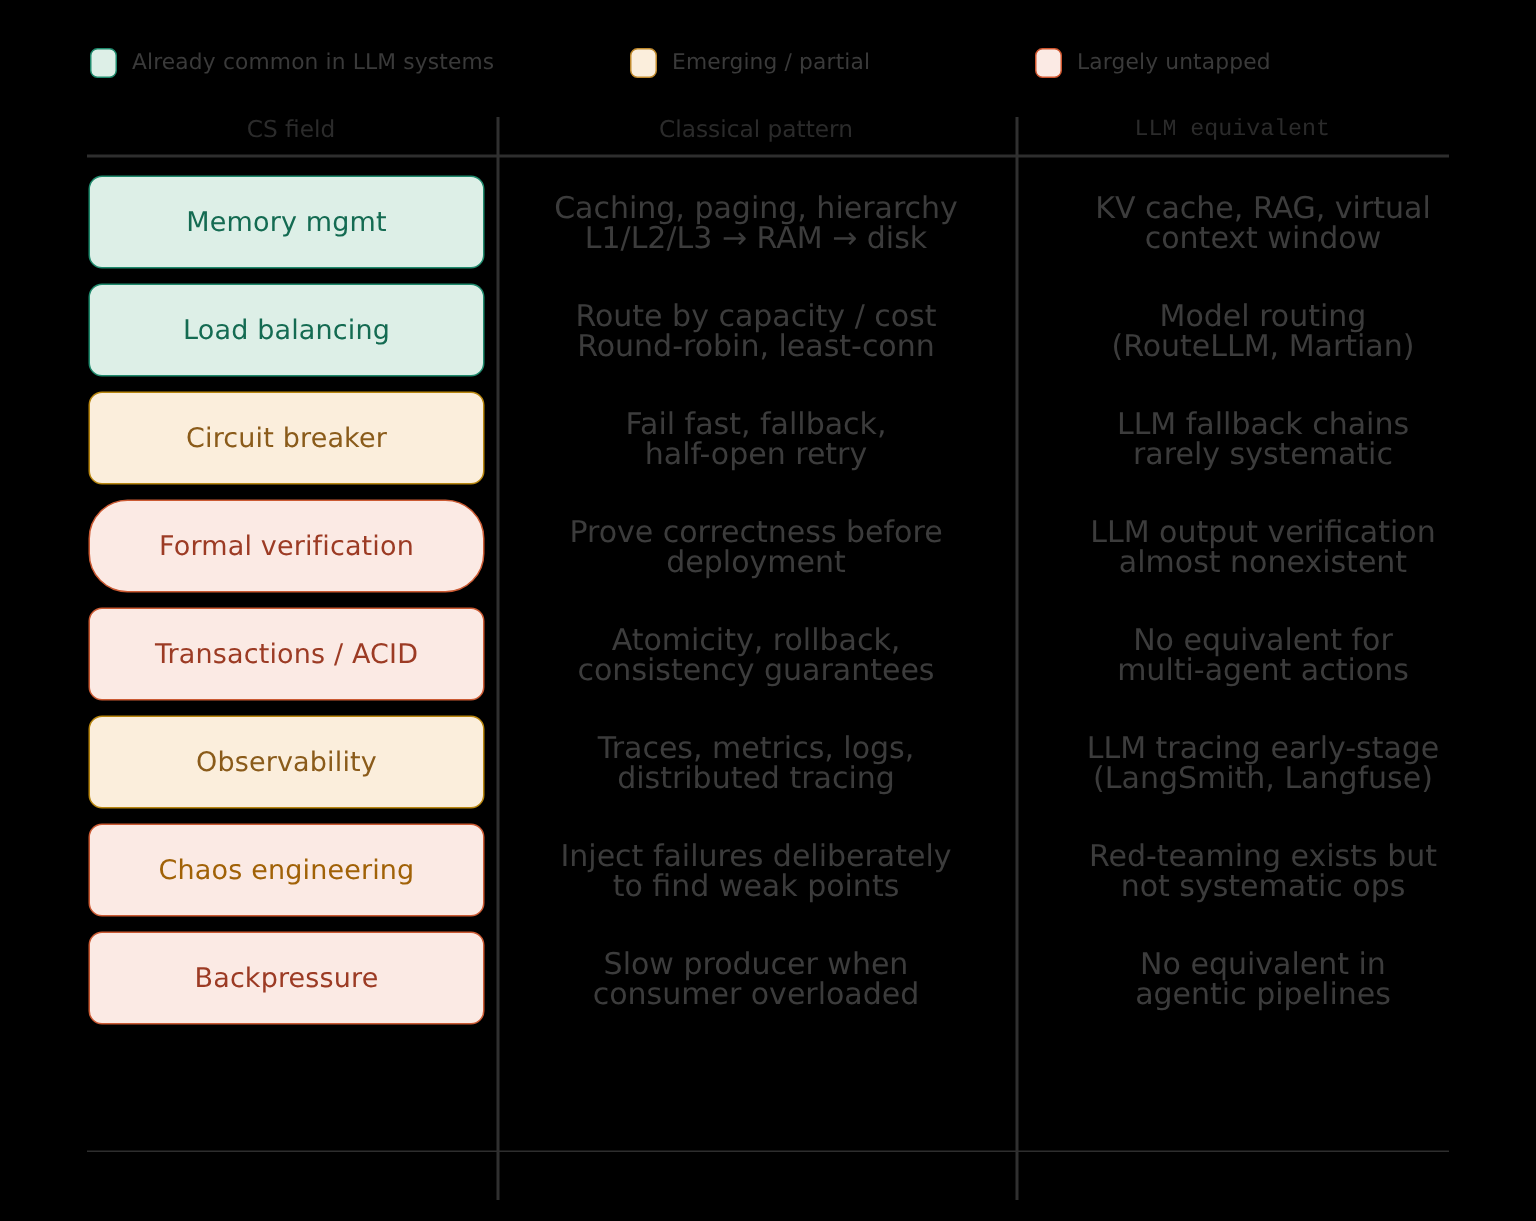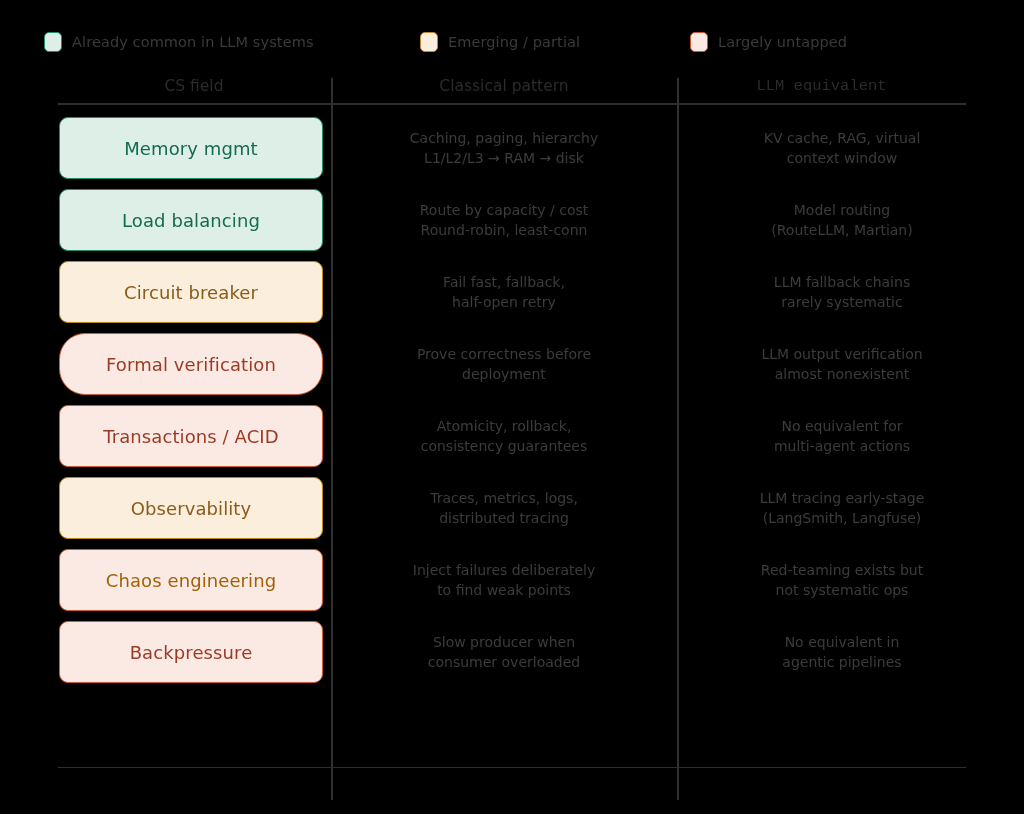--- a/index.html
+++ b/index.html
@@ -25,21 +25,21 @@
     width: 1024px;
     height: 30px;
   }
   .legend-item {
     position: absolute;
     display: flex;
     align-items: center;
     gap: 10px;
     height: 30px;
   }
-  .legend-item.i0 { left: 44px; }
+  .legend-item.i0 { left: 60px; }
   .legend-item.i1 { left: 420px; }
   .legend-item.i2 { left: 690px; }
 
   .legend-swatch {
     width: 18px;
     height: 20px;
     border-radius: 5px;
     box-sizing: border-box;
     border-width: 1.7px;
     border-style: solid;
@@ -133,21 +133,21 @@
 
   .cell-text {
     position: absolute;
     top: 0;
     height: 62px;
     display: flex;
     flex-direction: column;
     align-items: center;
     justify-content: center;
     text-align: center;
-    font-size: 14px;
+    font-size: 20px;
     line-height: 20px;
     color: #3c3c3c;
     white-space: pre-line;
   }
   .cell-text.mid   { left: 344px; width: 320px; }
   .cell-text.right { left: 692px; width: 300px; }
 </style>
 </head>
 <body>
 

